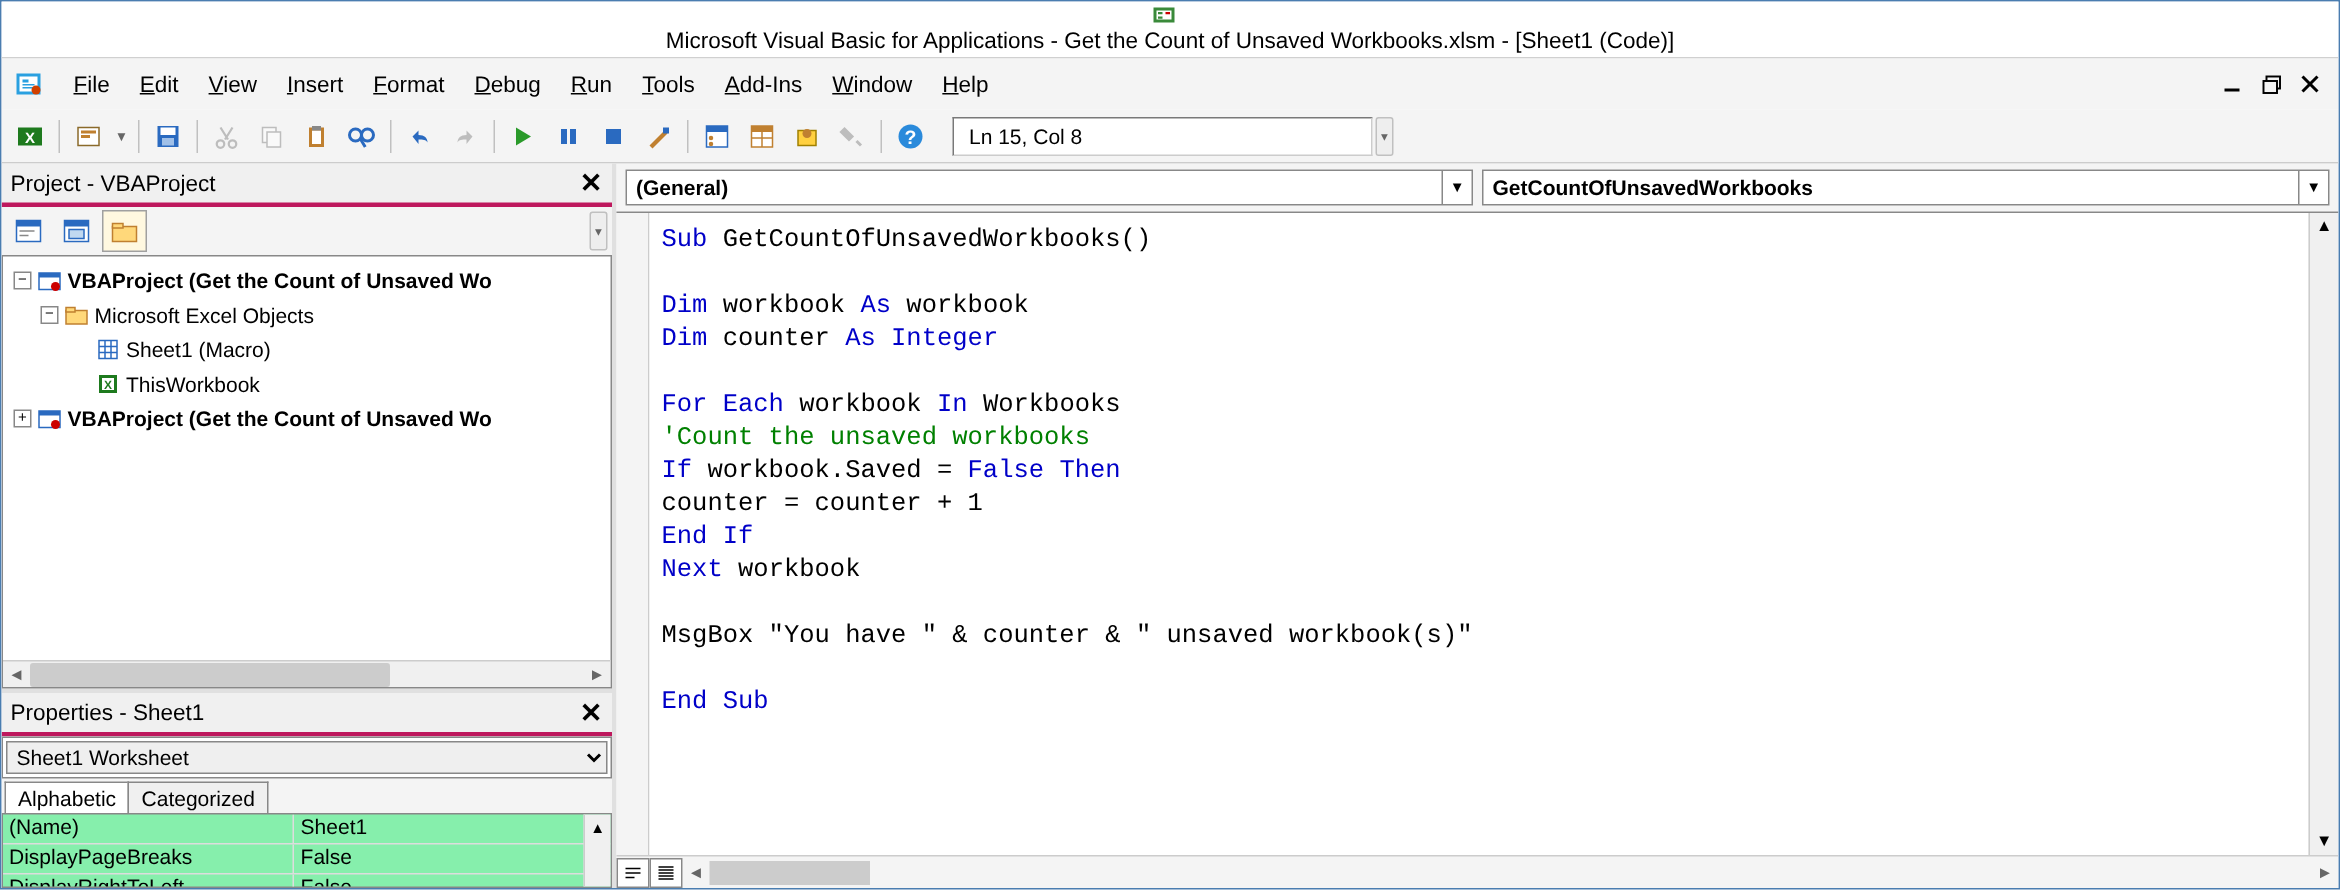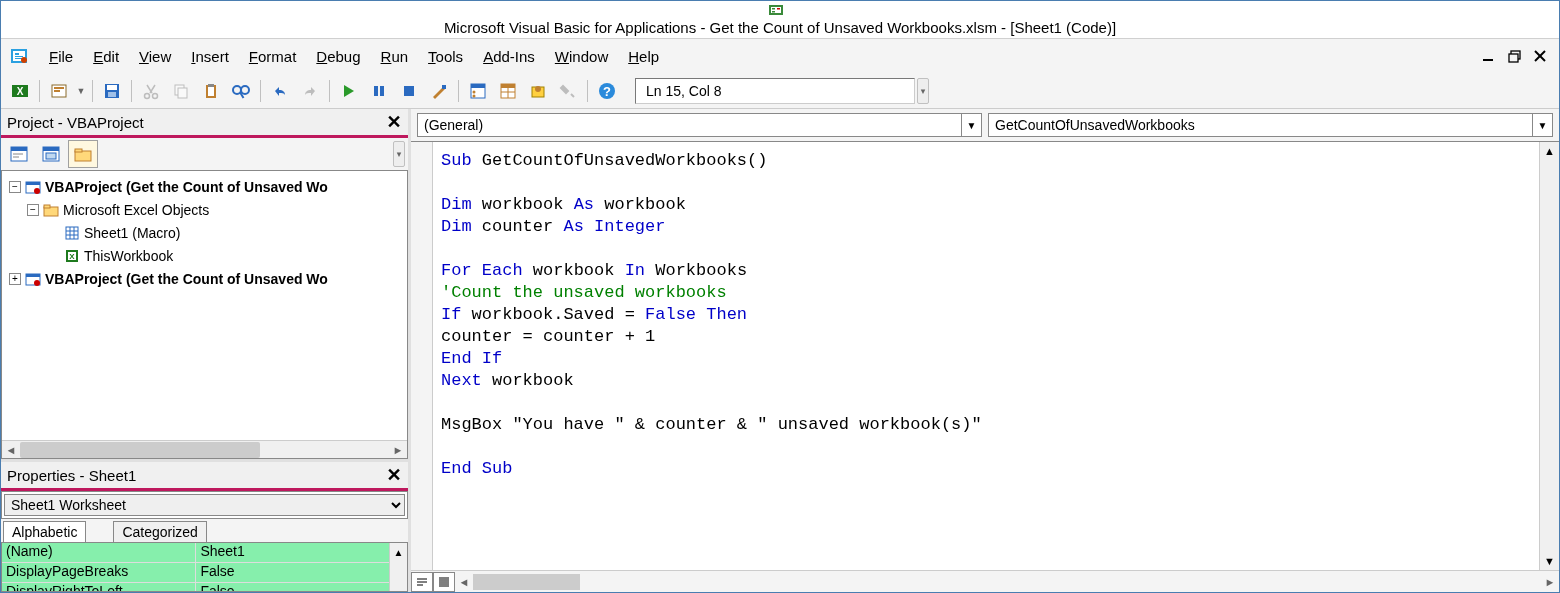--- a/index.html
+++ b/index.html
@@ -240,21 +240,20 @@
   width: 100%;
   font-size: 14px;
   height: 22px;
   border: 1px solid #888;
   padding-left: 2px;
 }
 .prop-tabs {
   display: flex;
   margin-top: 2px;
   padding-left: 2px;
-  gap: 28px;
 }
 .prop-tab {
   padding: 2px 8px;
   font-size: 14px;
   border: 1px solid #888;
   border-bottom: none;
   background: #f0f0f0;
   cursor: pointer;
   margin-right: -1px;
 }
@@ -300,21 +299,21 @@
   background: #f4f4f4;
 }
 .code-sel {
   flex: 1;
   display: flex;
   border: 1px solid #888;
   height: 24px;
   background: #fff;
   align-items: center;
 }
-.code-sel .sel-text { flex: 1; padding-left: 6px; font-size: 14px; font-weight: normal; }
+.code-sel .sel-text { flex: 1; padding-left: 6px; font-size: 14px; font-weight: bold; }
 .code-sel .sel-arrow {
   width: 20px; height: 100%;
   display: flex; align-items: center; justify-content: center;
   border-left: 1px solid #888;
   font-size: 10px;
 }
 .code-area-wrap {
   flex: 1;
   display: flex;
   position: relative;

